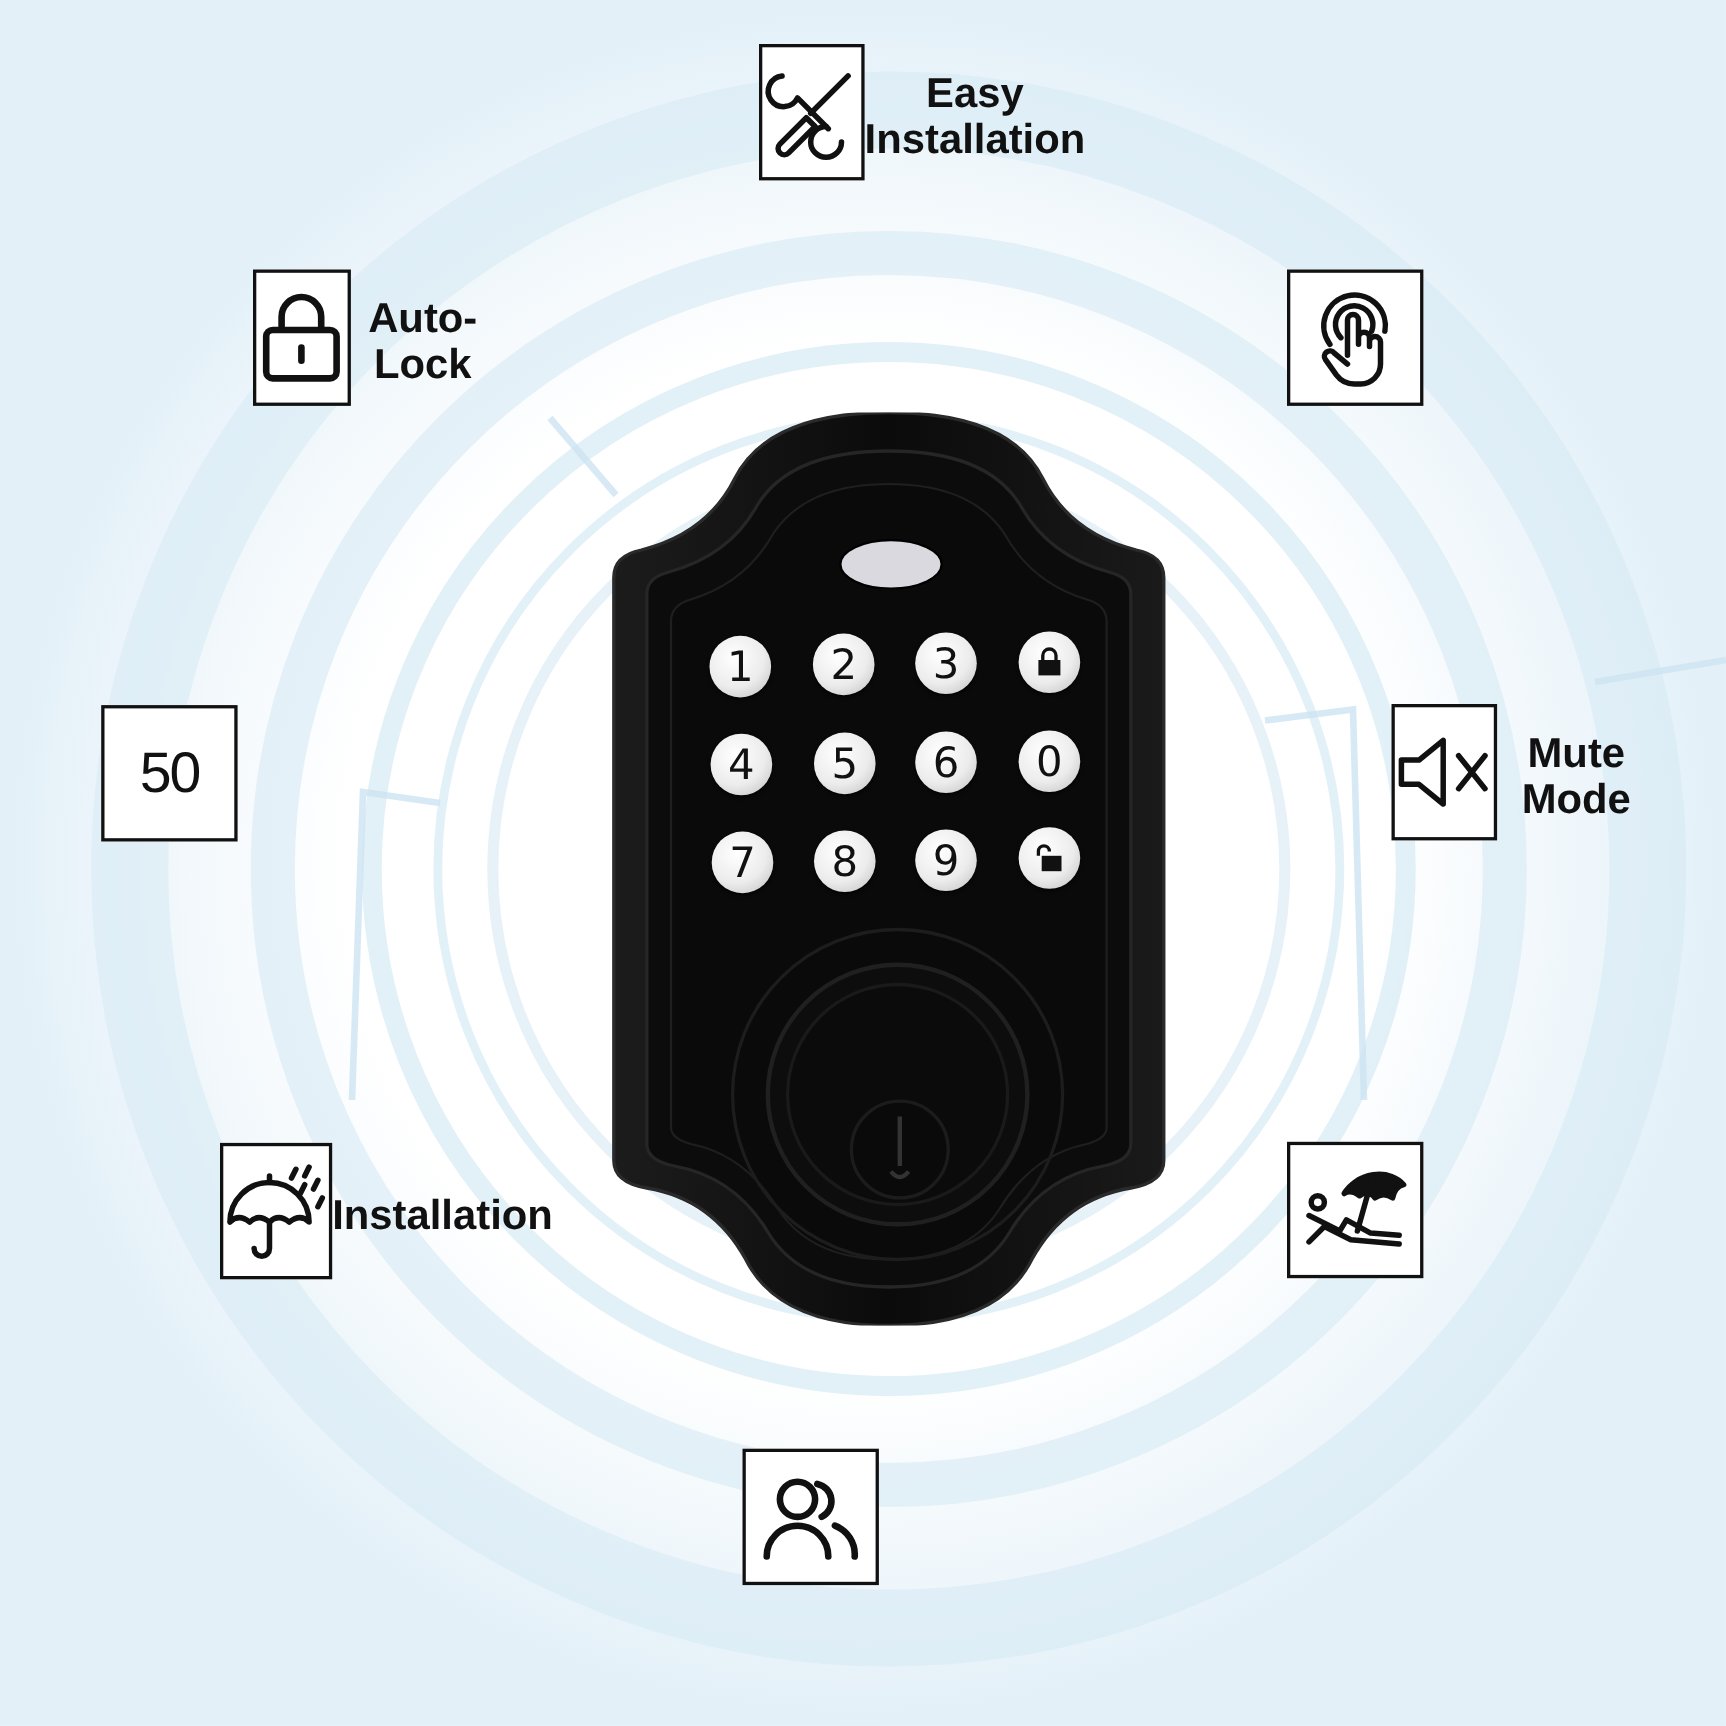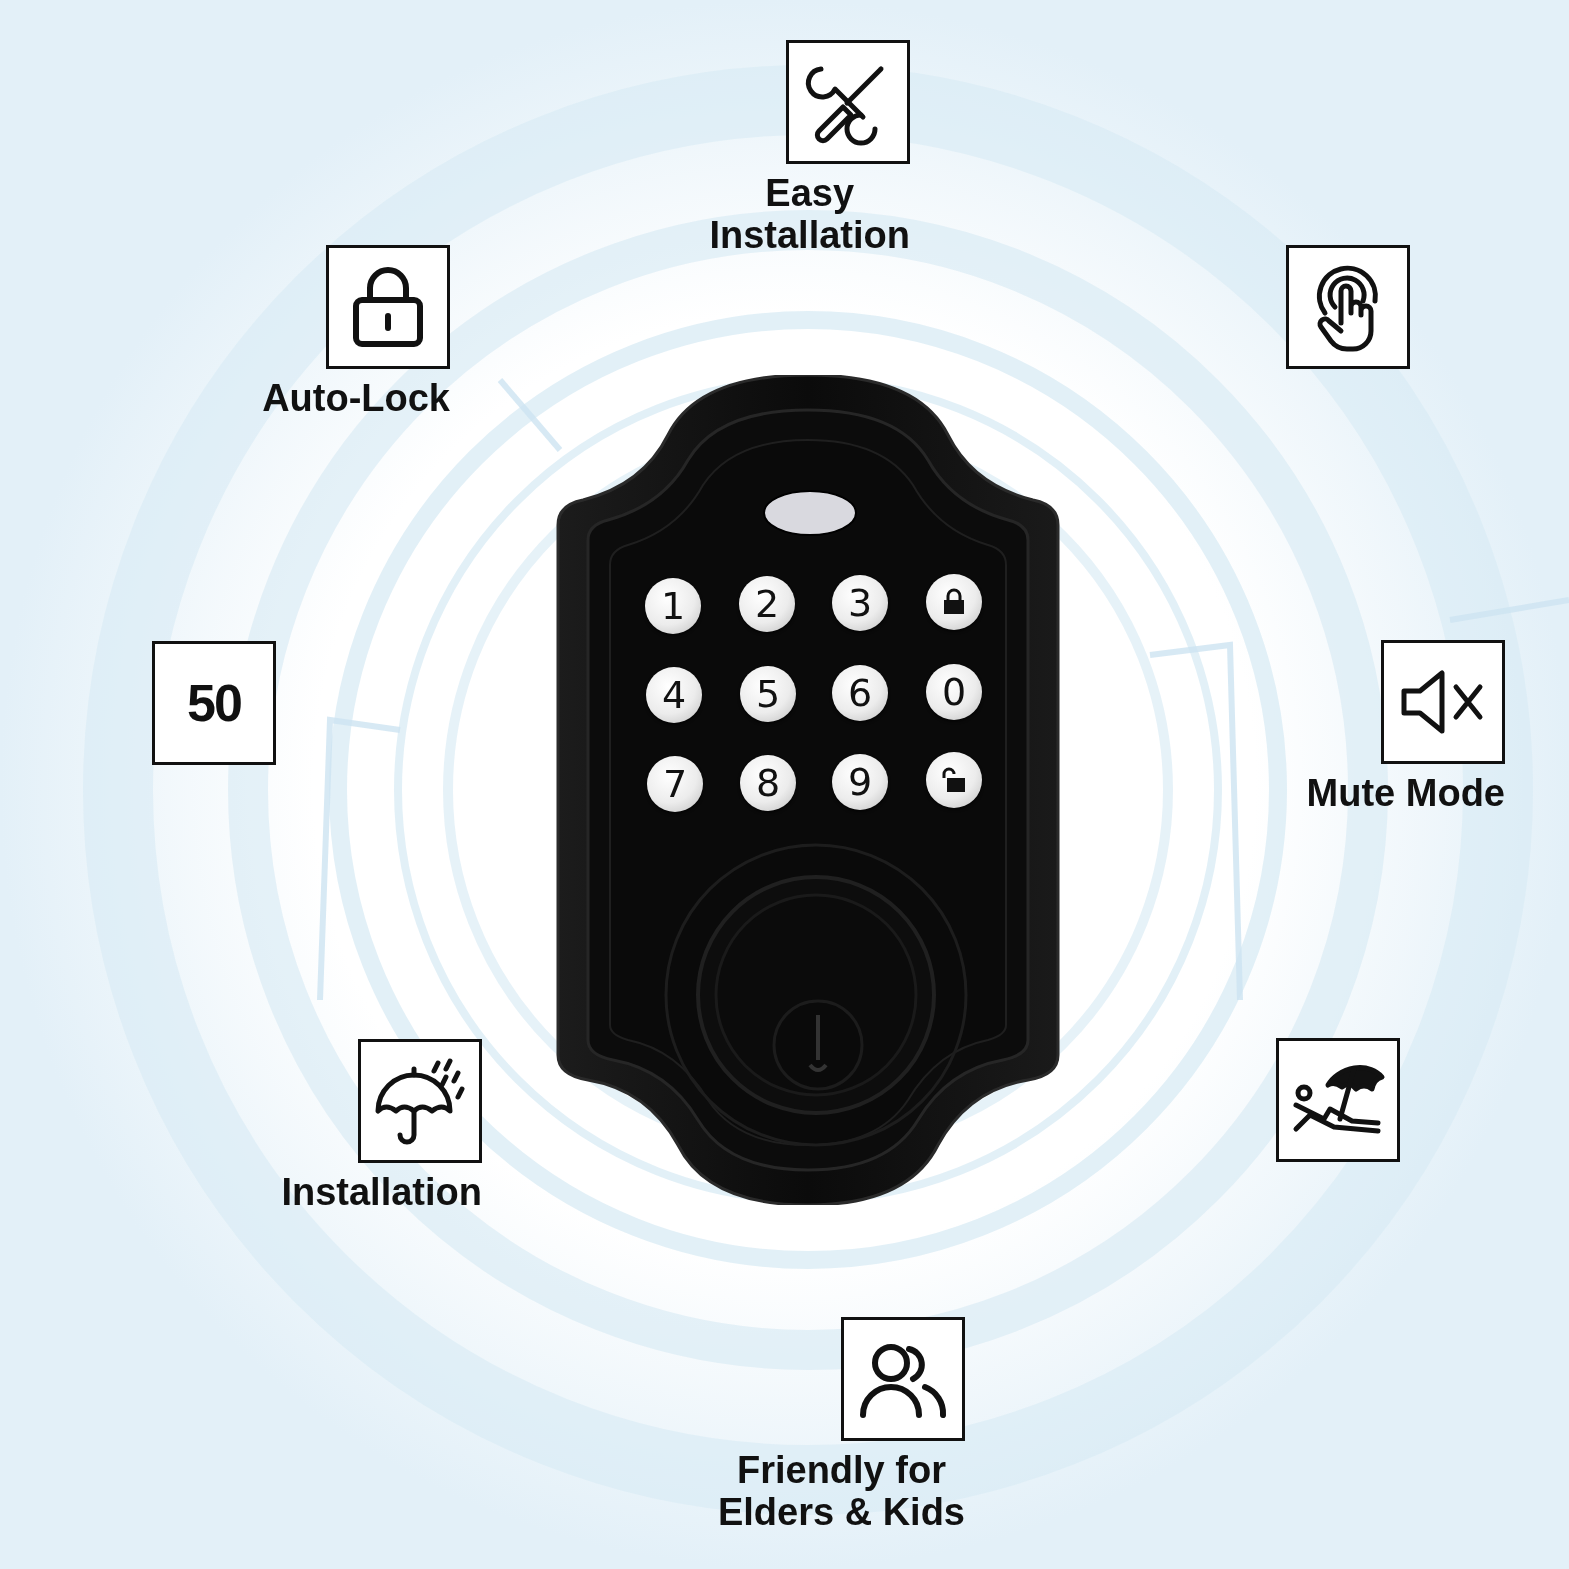--- a/index.html
+++ b/index.html
@@ -2,21 +2,21 @@
 <html><head>
 <meta charset="utf-8">
 <style>
   html, body { margin: 0; padding: 0; }
   body {
     width: 1569px; height: 1569px; position: relative; overflow: hidden;
     background: #ffffff;
     font-family: "Liberation Sans", sans-serif;
   }
   .bg { position: absolute; inset: 0; }
-  .feature { position: absolute; display: flex; flex-direction: column; align-items: flex-end; }
+  .feature { position: absolute; display: flex; flex-direction: row; align-items: center; }
   .icon-box {
     width: 118px; height: 118px; border: 3px solid #111; background: #fff;
     box-sizing: border-box; display: flex; align-items: center; justify-content: center;
   }
   .label {
     margin-top: 8px; font-weight: 700; font-size: 38px; line-height: 42px;
     color: #111; text-align: center; white-space: pre-line;
   }
   .lock { position: absolute; left: 548px; top: 375px; width: 520px; height: 830px; }
   .key {
@@ -83,21 +83,21 @@
     <svg width="86" height="92" viewBox="0 0 86 92" fill="none" stroke="#111" stroke-width="5" stroke-linecap="round" stroke-linejoin="round">
       <path d="M20 52 A28 28 0 1 1 70 40"></path>
       <path d="M30 46 A17 17 0 1 1 58 40"></path>
       <path d="M36 62 V30 A5 5 0 0 1 46 30 V52 M46 46 A5 5 0 0 1 56 46 V54 M56 50 A5 5 0 0 1 66 50 V70 A18 18 0 0 1 48 88 H42 A20 20 0 0 1 26 80 L16 66 A5 5 0 0 1 24 60 L36 70"></path>
     </svg>
   </div>
 </div>
 
 <div class="feature" style="left:92px; top:641px; width:184px;">
   <div class="icon-box" style="width:124px;height:124px;">
-    <span style="font-weight:700;font-size:52px;color:#111;letter-spacing:-2px;">50</span>
+    <span style="font-weight:400;font-size:52px;color:#111;letter-spacing:-2px;">50</span>
   </div>
 </div>
 
 <div class="feature" style="left:1265px; top:640px; width:240px;">
   <div class="icon-box" style="width:124px;height:124px;">
     <svg width="90" height="70" viewBox="0 0 90 70" fill="none" stroke="#111" stroke-width="5" stroke-linejoin="round" stroke-linecap="round">
       <path d="M6 24 H22 L44 6 V64 L22 46 H6 Z"></path>
       <path d="M58 20 L82 50 M82 20 L58 50"></path>
     </svg>
   </div>
@@ -130,22 +130,20 @@
 
 <div class="feature" style="left:675px; top:1317px; width:290px;">
   <div class="icon-box" style="width:124px;height:124px;">
     <svg width="92" height="80" viewBox="0 0 92 80" fill="none" stroke="#111" stroke-width="6" stroke-linecap="round" stroke-linejoin="round">
       <circle cx="34" cy="24" r="16"></circle>
       <path d="M6 76 A28 28 0 0 1 62 76"></path>
       <path d="M52 10 A16 16 0 0 1 56 40"></path>
       <path d="M68 48 A28 28 0 0 1 86 76"></path>
     </svg>
   </div>
-  <div class="label">Friendly for
-Elders &amp; Kids</div>
 </div>
 
 <div class="lock">
   <svg width="520" height="830" viewBox="0 0 520 830" style="position:absolute;left:0;top:0;">
     <defs>
       <linearGradient id="bodyg" x1="0" y1="0" x2="1" y2="0">
         <stop offset="0" stop-color="#1c1c1c"></stop>
         <stop offset="0.5" stop-color="#0b0b0b"></stop>
         <stop offset="1" stop-color="#1a1a1a"></stop>
       </linearGradient>

